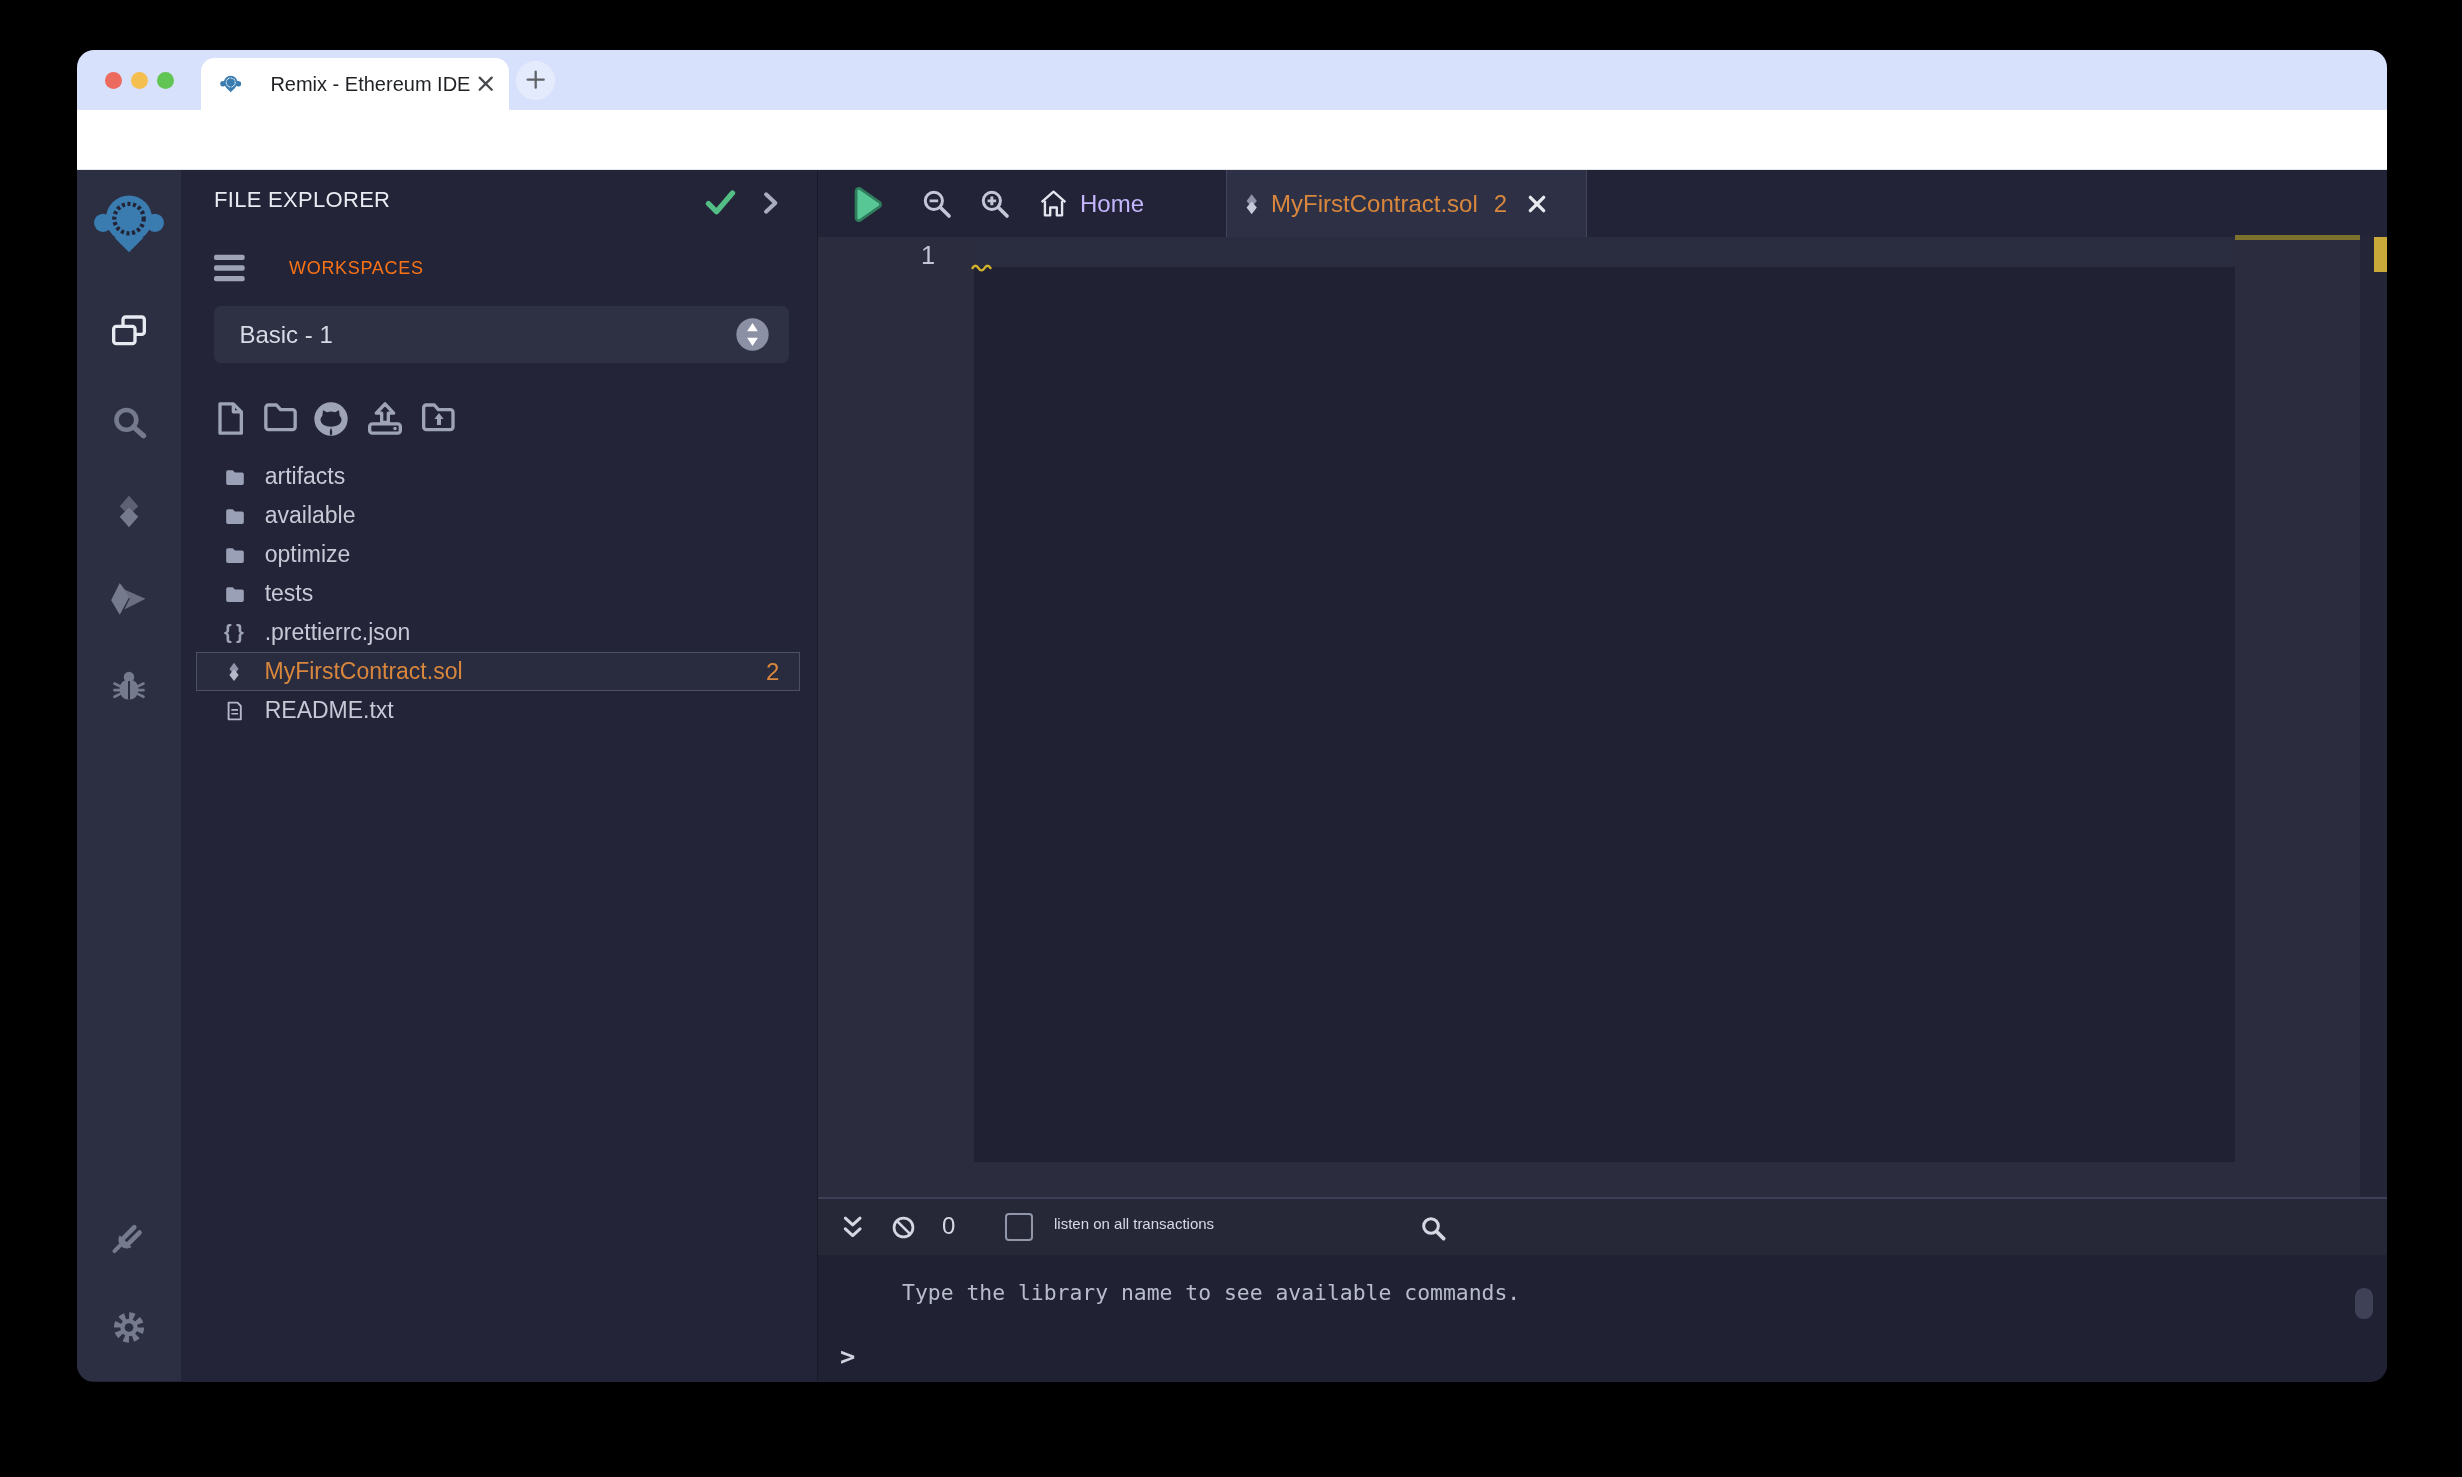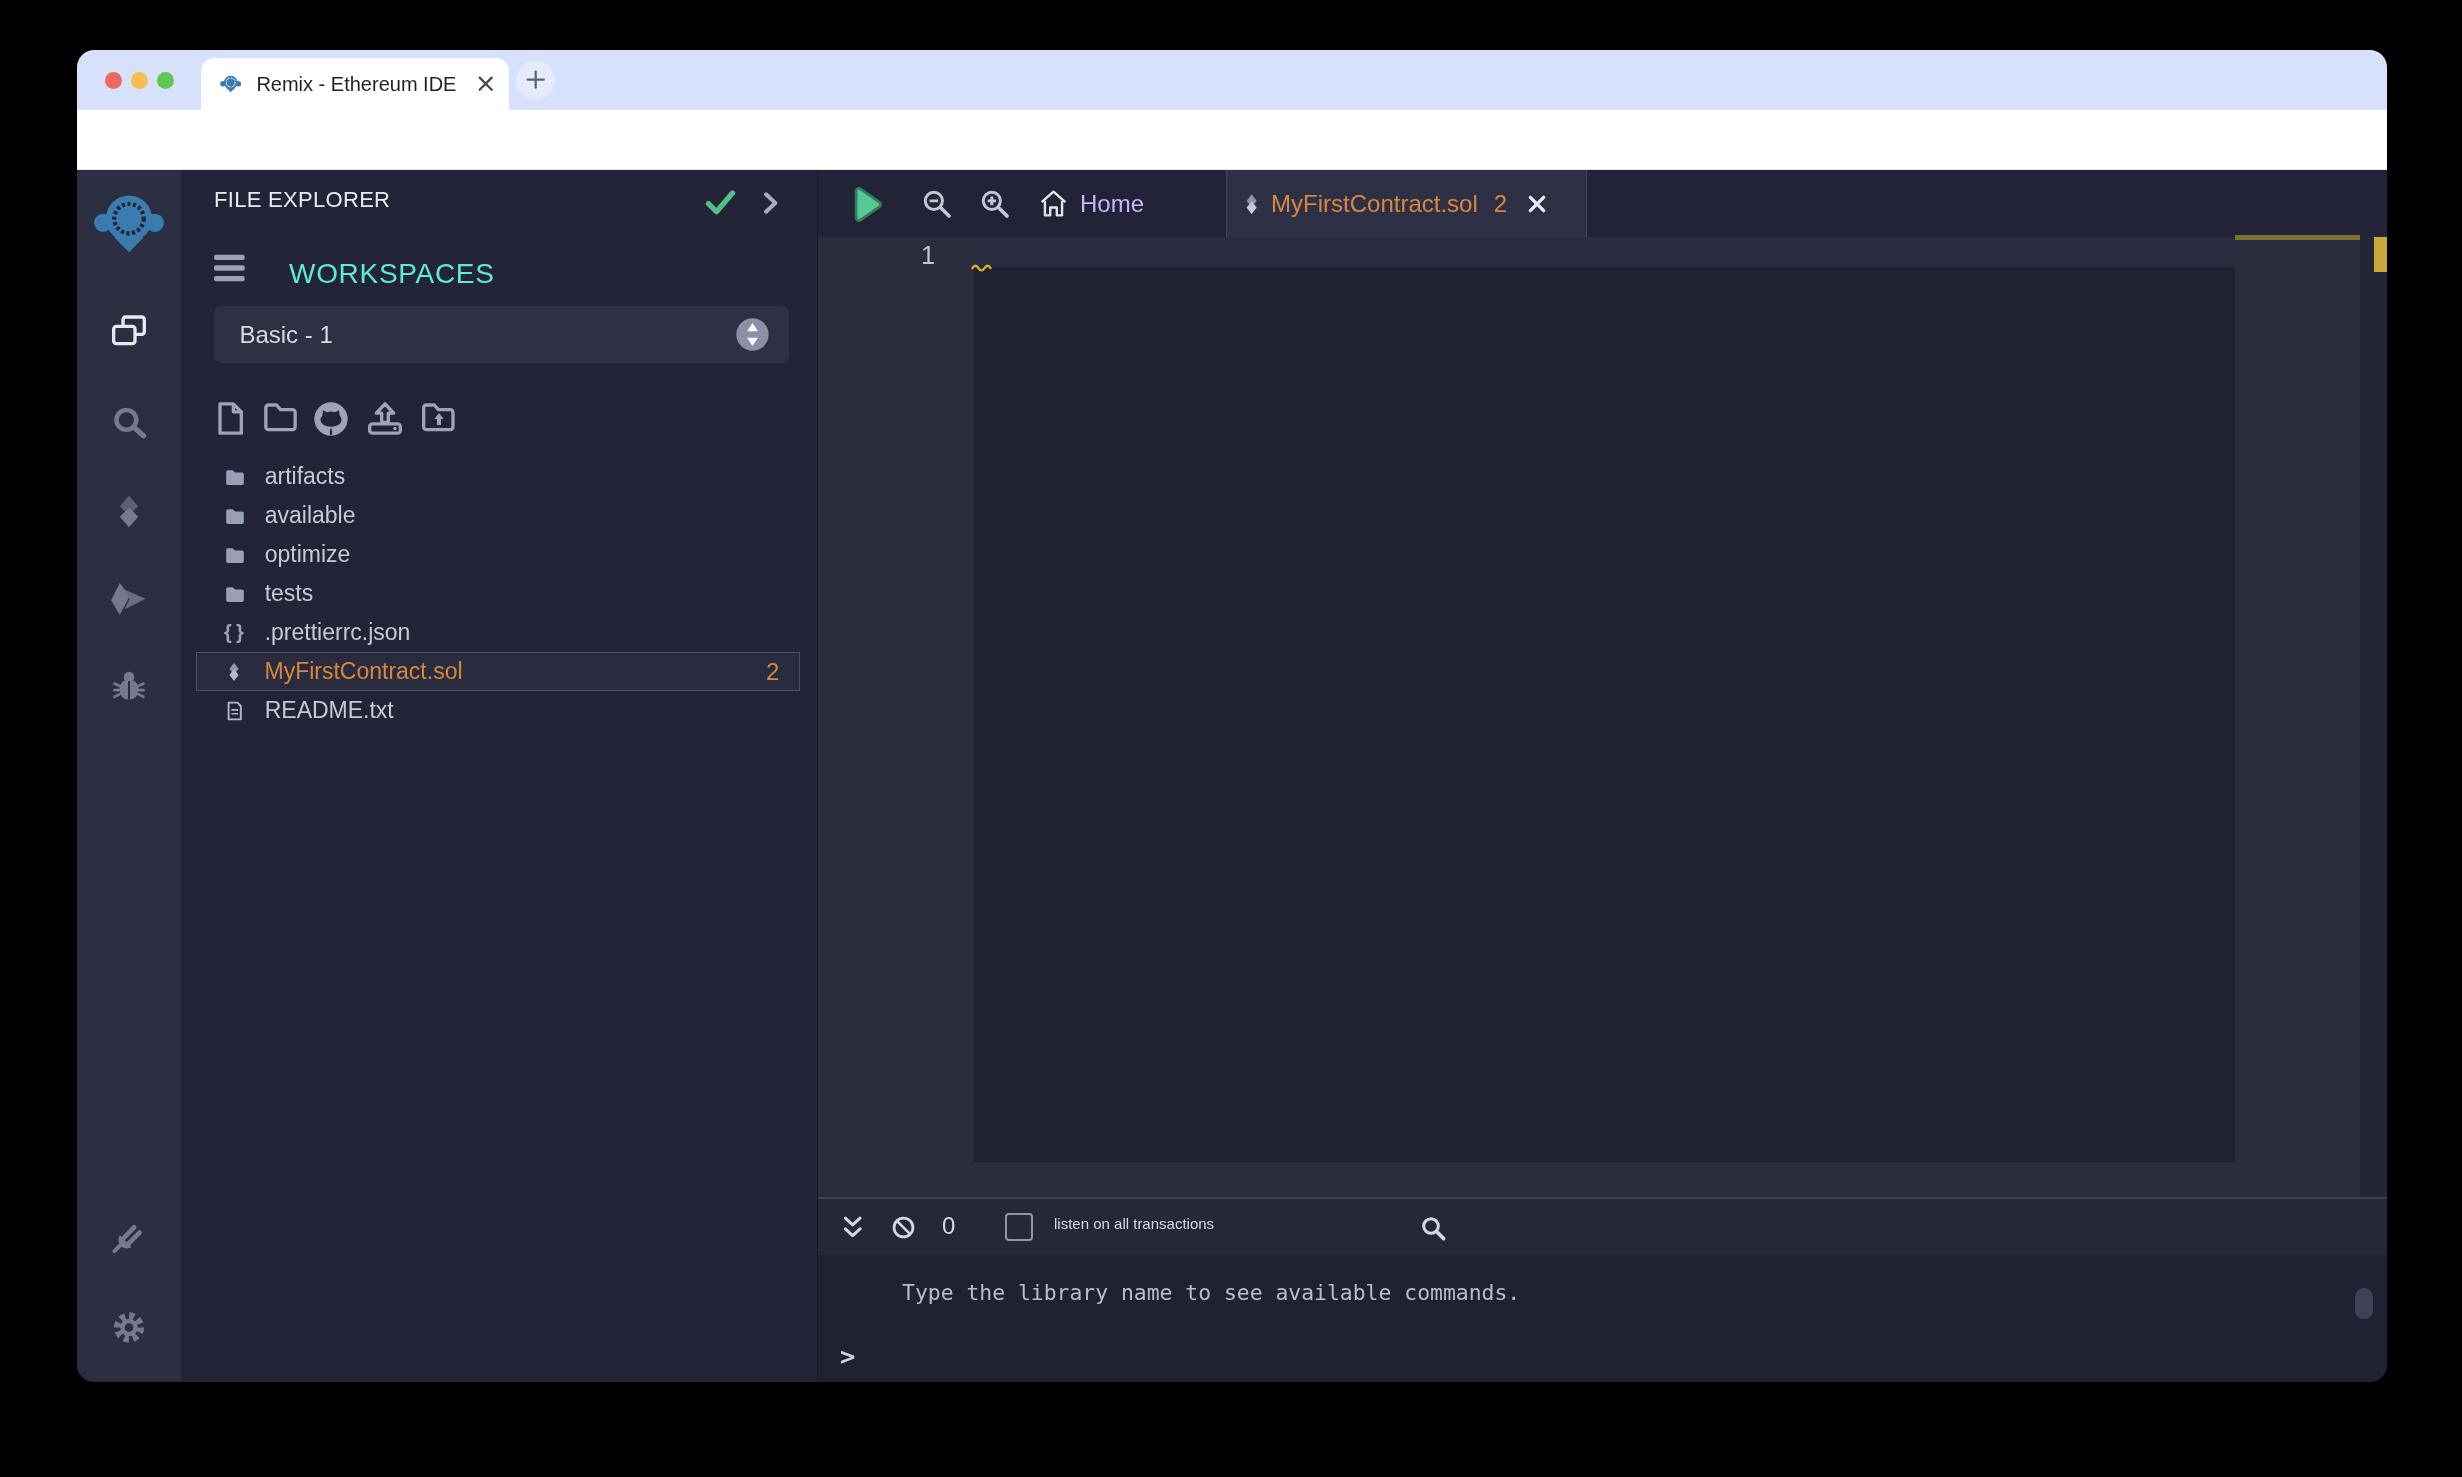--- a/index.html
+++ b/index.html
@@ -7,35 +7,35 @@
   .abs{position:absolute;}
   #window{position:absolute;left:77px;top:50px;width:2310px;height:1332px;border-radius:17.4px;overflow:hidden;background:#222336;}
 
   
   #tabstrip{position:absolute;left:0;top:0;width:100%;height:60px;background:#d8e1fb;}
   .tl{position:absolute;top:22px;width:17.4px;height:17.4px;border-radius:50%;}
   #tl-red{left:28px;background:#ed6a5e;}
   #tl-yellow{left:54px;background:#f5bf4f;}
   #tl-green{left:80px;background:#61c554;}
   #btab{position:absolute;left:124px;top:8px;width:308px;height:52px;background:#ffffff;border-radius:13.4px 13.4px 0 0;display:flex;align-items:center;padding:0 14.7px 0 19px;box-sizing:border-box;}
-  #btab .title{font-size:20px;color:#1f2124;margin-left:15px;white-space:nowrap;}
+  #btab .title{font-size:20px;color:#1f2124;margin-left:29px;white-space:nowrap;}
   #newtab{position:absolute;left:439px;top:10.7px;width:39px;height:39px;border-radius:50%;background:#e4ebfc;display:flex;align-items:center;justify-content:center;}
   #toolbar{position:absolute;left:0;top:60px;width:100%;height:60px;background:#ffffff;border-bottom:1.3px solid #e4e7eb;box-sizing:border-box;}
   .navic{position:absolute;top:76px;width:29px;height:29px;}
   #omnibox{position:absolute;left:159px;top:65px;width:1869px;height:51px;border-radius:25.4px;background:#eef2fc;display:flex;align-items:center;padding:0 17.4px 0 16px;box-sizing:border-box;}
   #omnibox .url{font-size:20px;color:#202225;margin-left:14.7px;white-space:nowrap;}
   #omnibox .right{margin-left:auto;display:flex;align-items:center;gap:23px;}
 
   
   #app{position:absolute;left:0;top:120px;width:100%;height:1211px;background:#222336;}
   #iconbar{position:absolute;left:0;top:0;width:104px;height:100%;background:#2c2e42;}
   .sbi{position:absolute;left:50%;transform:translateX(-50%);}
   #filepanel{position:absolute;left:104px;top:0;width:637px;height:100%;background:#232437;border-right:1.3px solid #1a1b29;box-sizing:border-box;}
   #fp-title{position:absolute;left:33px;top:16.7px;font-size:22px;color:#e9ebf3;letter-spacing:0.3px;}
-  #ws-label{position:absolute;left:108px;top:88px;font-size:28px;color:#5eead4;letter-spacing:0.7px;}
+  #ws-label{position:absolute;left:108px;top:88px;font-size:18px;color:#f97316;letter-spacing:0.7px;}
   #ws-select{position:absolute;left:33px;top:136px;width:575px;height:57px;border-radius:6.7px;background:#2e3043;display:flex;align-items:center;padding:0 19px 0 25.4px;box-sizing:border-box;}
   #ws-select .val{font-size:24px;color:#d8dbe6;}
   #fp-actions{position:absolute;left:0px;top:231px;height:40px;width:100%;}
   #fp-actions > span{position:absolute;top:0;}
   #tree{position:absolute;left:0;top:287px;width:100%;}
   .frow{position:relative;height:39px;display:flex;align-items:center;padding-left:40px;box-sizing:border-box;}
   .frow .lbl{margin-left:16.7px;font-size:23px;color:#c6c9d6;}
   .frow .fic{width:27px;display:flex;justify-content:center;}
   .frow.sel{margin-left:15.4px;width:604px;background:#292b3f;border:1.3px solid #4c4f66;padding-left:23.4px;}
   .frow.sel .lbl{color:#d9873c;}

